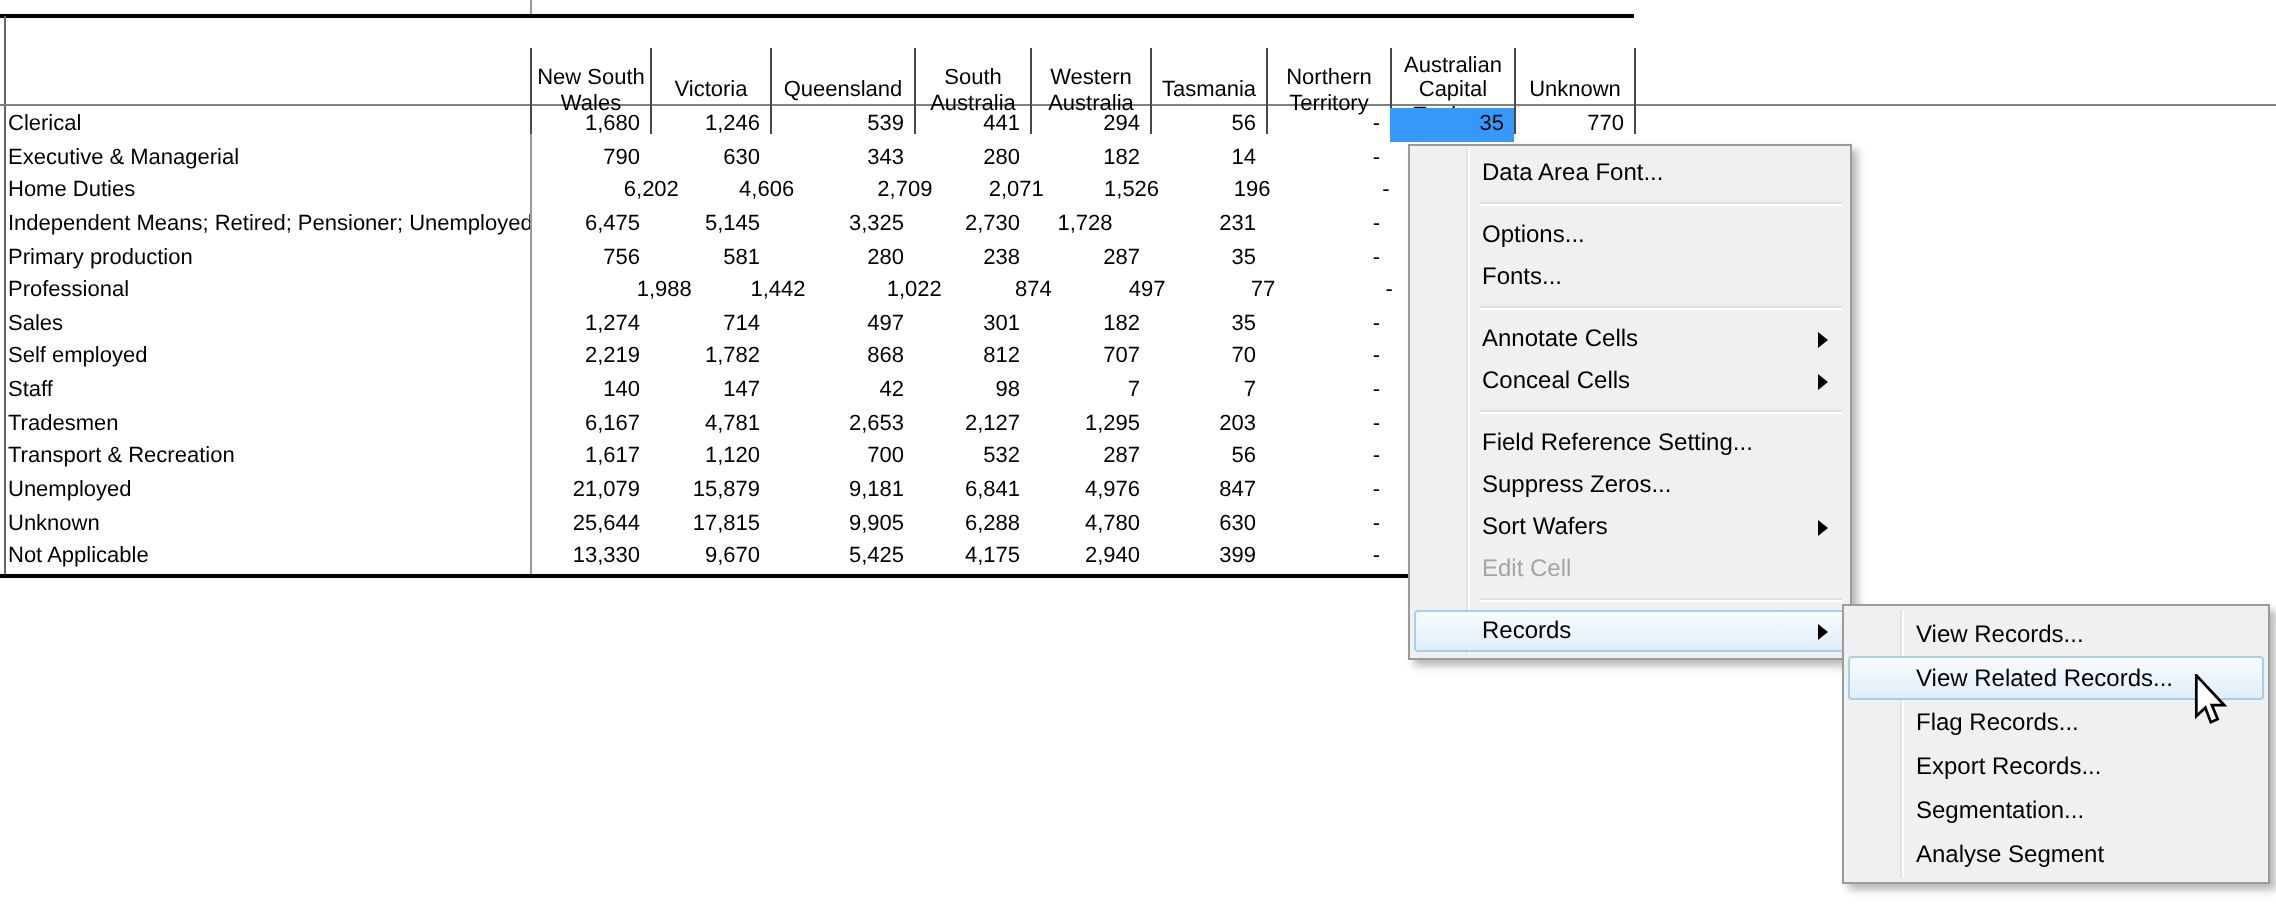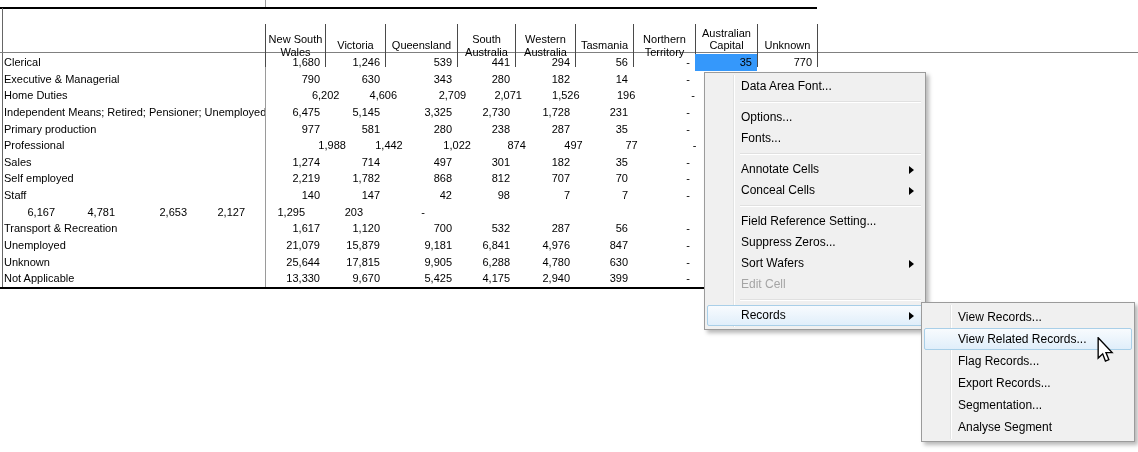--- a/index.html
+++ b/index.html
@@ -112,29 +112,29 @@
         <div class="vcell" style="width: 62px;">-</div>
         <div class="vcell" style="width: 62px;"></div>
         <div class="vcell" style="width: 60px;"></div>
       </div>
       <div class="trow">
         <div class="rlabel">Independent Means; Retired; Pensioner; Unemployed</div>
         <div class="vcell" style="width: 60px;">6,475</div>
         <div class="vcell" style="width: 60px;">5,145</div>
         <div class="vcell" style="width: 72px;">3,325</div>
         <div class="vcell" style="width: 58px;">2,730</div>
-        <div class="vcell" style="width: 60px;">1,728</div>
+        <div class="vcell" style="width: 60px; text-align: center;">1,728</div>
         <div class="vcell" style="width: 58px;">231</div>
         <div class="vcell" style="width: 62px;">-</div>
         <div class="vcell" style="width: 62px;"></div>
         <div class="vcell" style="width: 60px;"></div>
       </div>
       <div class="trow">
         <div class="rlabel">Primary production</div>
-        <div class="vcell" style="width: 60px;">977</div>
+        <div class="vcell" style="width: 60px;">756</div>
         <div class="vcell" style="width: 60px;">581</div>
         <div class="vcell" style="width: 72px;">280</div>
         <div class="vcell" style="width: 58px;">238</div>
         <div class="vcell" style="width: 60px;">287</div>
         <div class="vcell" style="width: 58px;">35</div>
         <div class="vcell" style="width: 62px;">-</div>
         <div class="vcell" style="width: 62px;"></div>
         <div class="vcell" style="width: 60px;"></div>
       </div>
       <div class="trow">
@@ -179,20 +179,21 @@
         <div class="vcell" style="width: 60px;">147</div>
         <div class="vcell" style="width: 72px;">42</div>
         <div class="vcell" style="width: 58px;">98</div>
         <div class="vcell" style="width: 60px;">7</div>
         <div class="vcell" style="width: 58px;">7</div>
         <div class="vcell" style="width: 62px;">-</div>
         <div class="vcell" style="width: 62px;"></div>
         <div class="vcell" style="width: 60px;"></div>
       </div>
       <div class="trow">
+        <div class="rlabel">Tradesmen</div>
         <div class="vcell" style="width: 60px;">6,167</div>
         <div class="vcell" style="width: 60px;">4,781</div>
         <div class="vcell" style="width: 72px;">2,653</div>
         <div class="vcell" style="width: 58px;">2,127</div>
         <div class="vcell" style="width: 60px;">1,295</div>
         <div class="vcell" style="width: 58px;">203</div>
         <div class="vcell" style="width: 62px;">-</div>
         <div class="vcell" style="width: 62px;"></div>
         <div class="vcell" style="width: 60px;"></div>
       </div>

